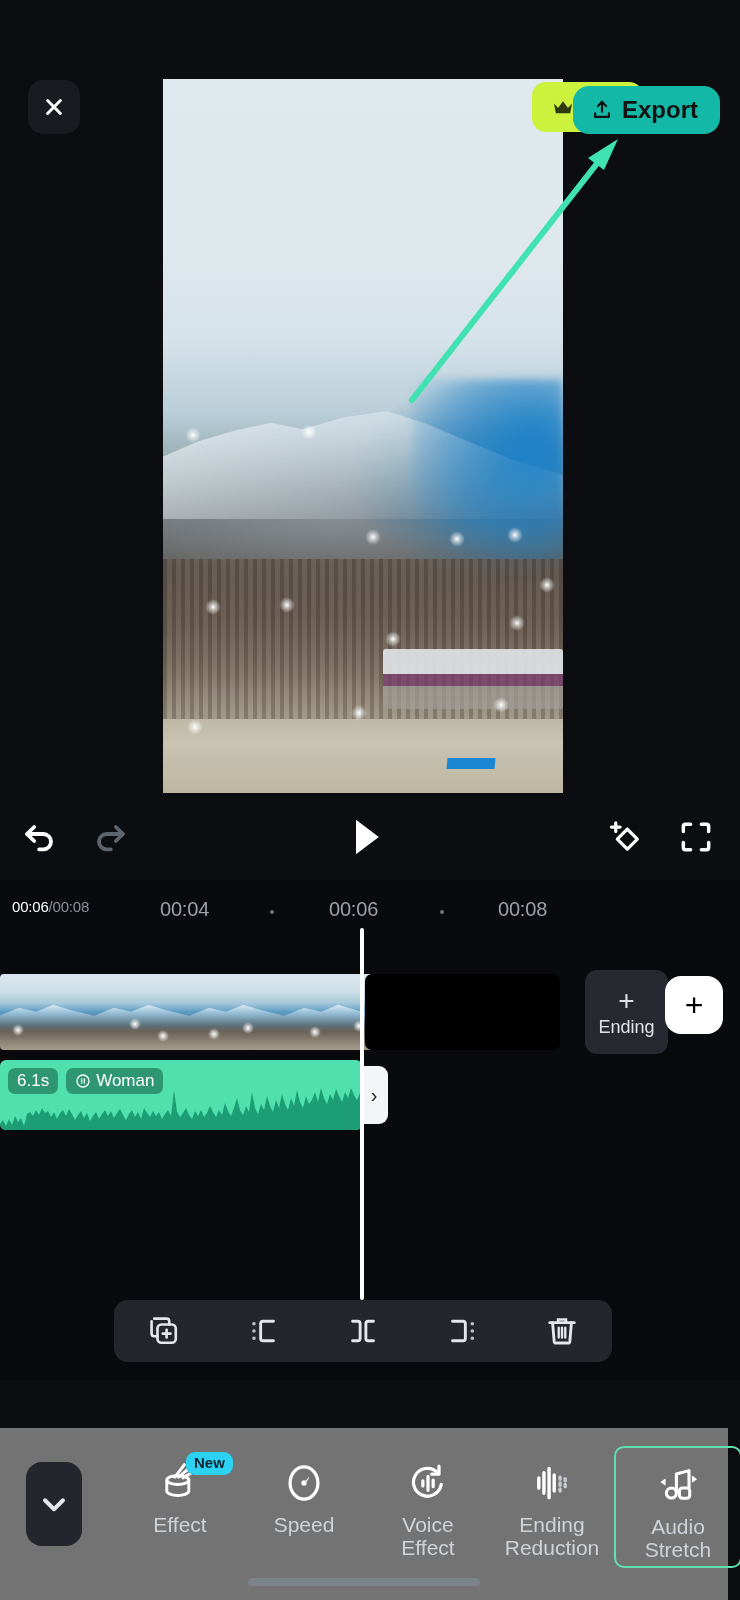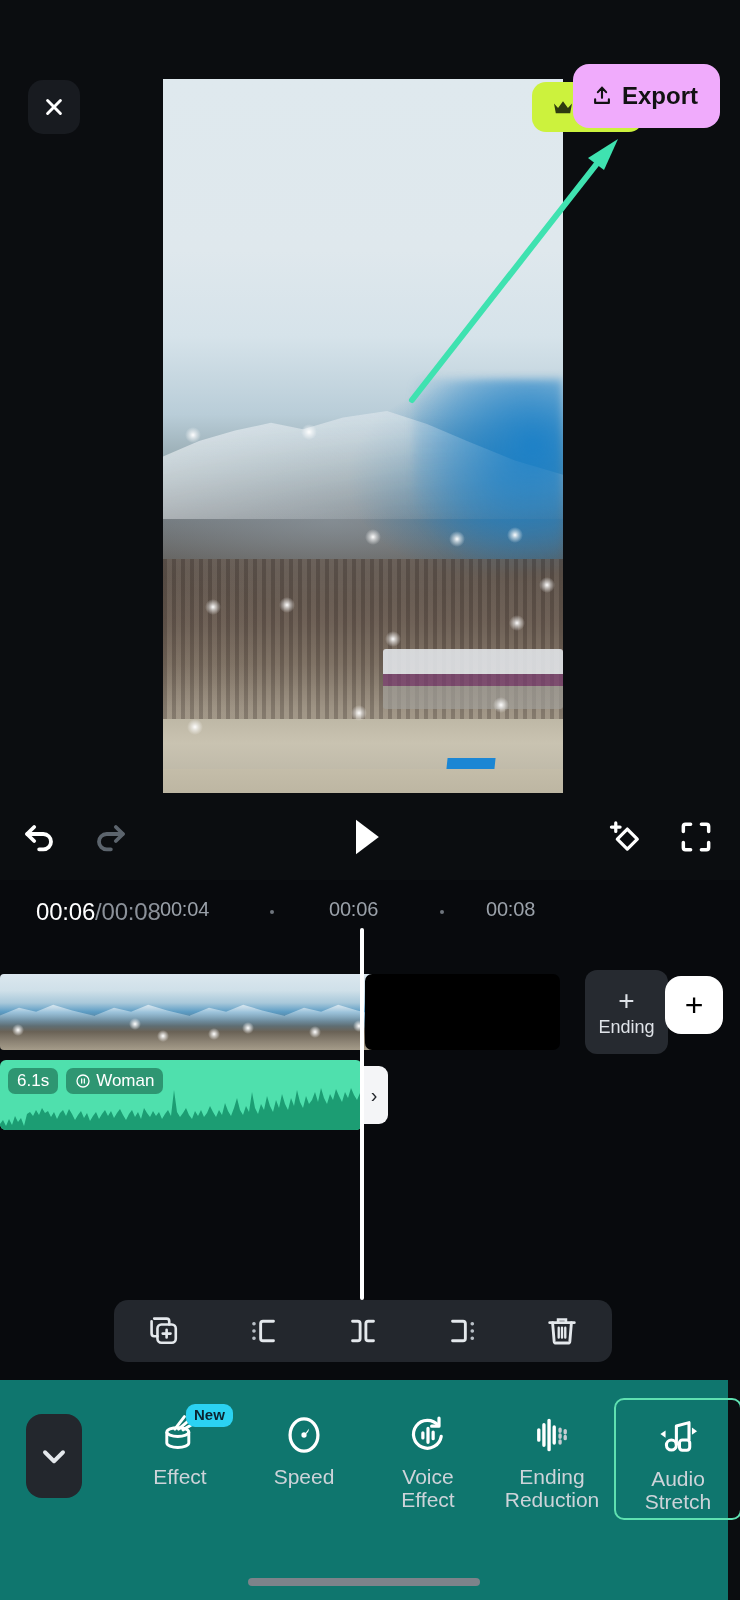--- a/index.html
+++ b/index.html
@@ -108,23 +108,23 @@
     height: 50px; padding: 0 20px;
     background: #ccf23d;
     border-radius: 14px;
     display: flex; align-items: center; gap: 8px;
     cursor: pointer;
   }
   .pro-badge .crown { width: 22px; height: 18px; }
   .pro-badge .lbl { font-size: 25px; font-weight: bold; color: #121212; letter-spacing: -.2px; }
 
   .export-btn {
-    position: absolute; right: 20px; top: 64px;
-    height: 64px; padding: 0 22px 0 18px;
-    background: #f0abfc;
+    position: absolute; right: 20px; top: 86px;
+    height: 48px; padding: 0 22px 0 18px;
+    background: #14b8a6;
     border-radius: 16px;
     display: flex; align-items: center; gap: 9px;
     cursor: pointer;
   }
   .export-btn svg { width: 22px; height: 22px; }
   .export-btn .lbl { font-size: 24px; font-weight: 600; color: #121212; }
 
   .arrow-anno { position: absolute; left: 0; top: 0; width: 740px; height: 800px; pointer-events: none; }
 
   
@@ -139,21 +139,21 @@
   .ctrl-full { right: 22px; top: 10px; width: 44px; height: 44px; }
 
   
   .timeline {
     position: absolute; left: 0; right: 0; top: 880px; bottom: 220px;
     background: #080a0d;
   }
   .ruler { position: absolute; left: 0; right: 0; top: 10px; height: 44px; }
   .ruler .cur {
     position: absolute; left: 12px; top: 8px;
-    font-size: 24px; color: #fff; letter-spacing: -.2px; margin-left: 24px;
+    font-size: 15px; color: #fff; letter-spacing: -.2px;
   }
   .ruler .cur .tot { color: #8b9199; }
   .tick {
     position: absolute; top: 8px;
     font-size: 20px; color: #9aa1a9; letter-spacing: -.2px;
   }
   .dot {
     position: absolute; top: 20px; width: 4px; height: 4px;
     border-radius: 50%; background: #6e757d;
   }
@@ -238,21 +238,21 @@
   }
   .clip-toolbar .ct-item {
     width: 62px; height: 50px;
     display: flex; align-items: center; justify-content: center;
     cursor: pointer;
   }
 
   
   .bottom-bar {
     position: absolute; left: 0; right: 12px; bottom: 0;
-    height: 220px; background: #0f766e;
+    height: 172px; background: #737373;
   }
   .collapse-btn {
     position: absolute; left: 26px; top: 34px;
     width: 56px; height: 84px;
     background: #23272d; border-radius: 16px;
     display: flex; align-items: center; justify-content: center;
     cursor: pointer;
   }
   .tools { position: absolute; left: 118px; right: 8px; top: 18px; height: 130px;
     display: flex; align-items: flex-start; }
@@ -373,21 +373,21 @@
   </div>
 
   <div class="timeline">
 
     <div class="ruler">
       <div class="cur">
         <span>00:06</span><span class="tot">/00:08</span>
       </div>
       <div class="tick" style="left:160px;">00:04</div>
       <div class="tick" style="left:329px;">00:06</div>
-      <div class="tick" style="left:486px;">00:08</div>
+      <div class="tick" style="left:498px;">00:08</div>
       <div class="dot" style="left:270px;"></div>
       <div class="dot" style="left:440px;"></div>
     </div>
 
     <div class="track-video">
       <div class="thumb">
         <div class="t-in"></div>
           <div class="t-ridge"></div>
         <div class="t-spark" style="left:12px; top:50px;"></div>
       </div>

